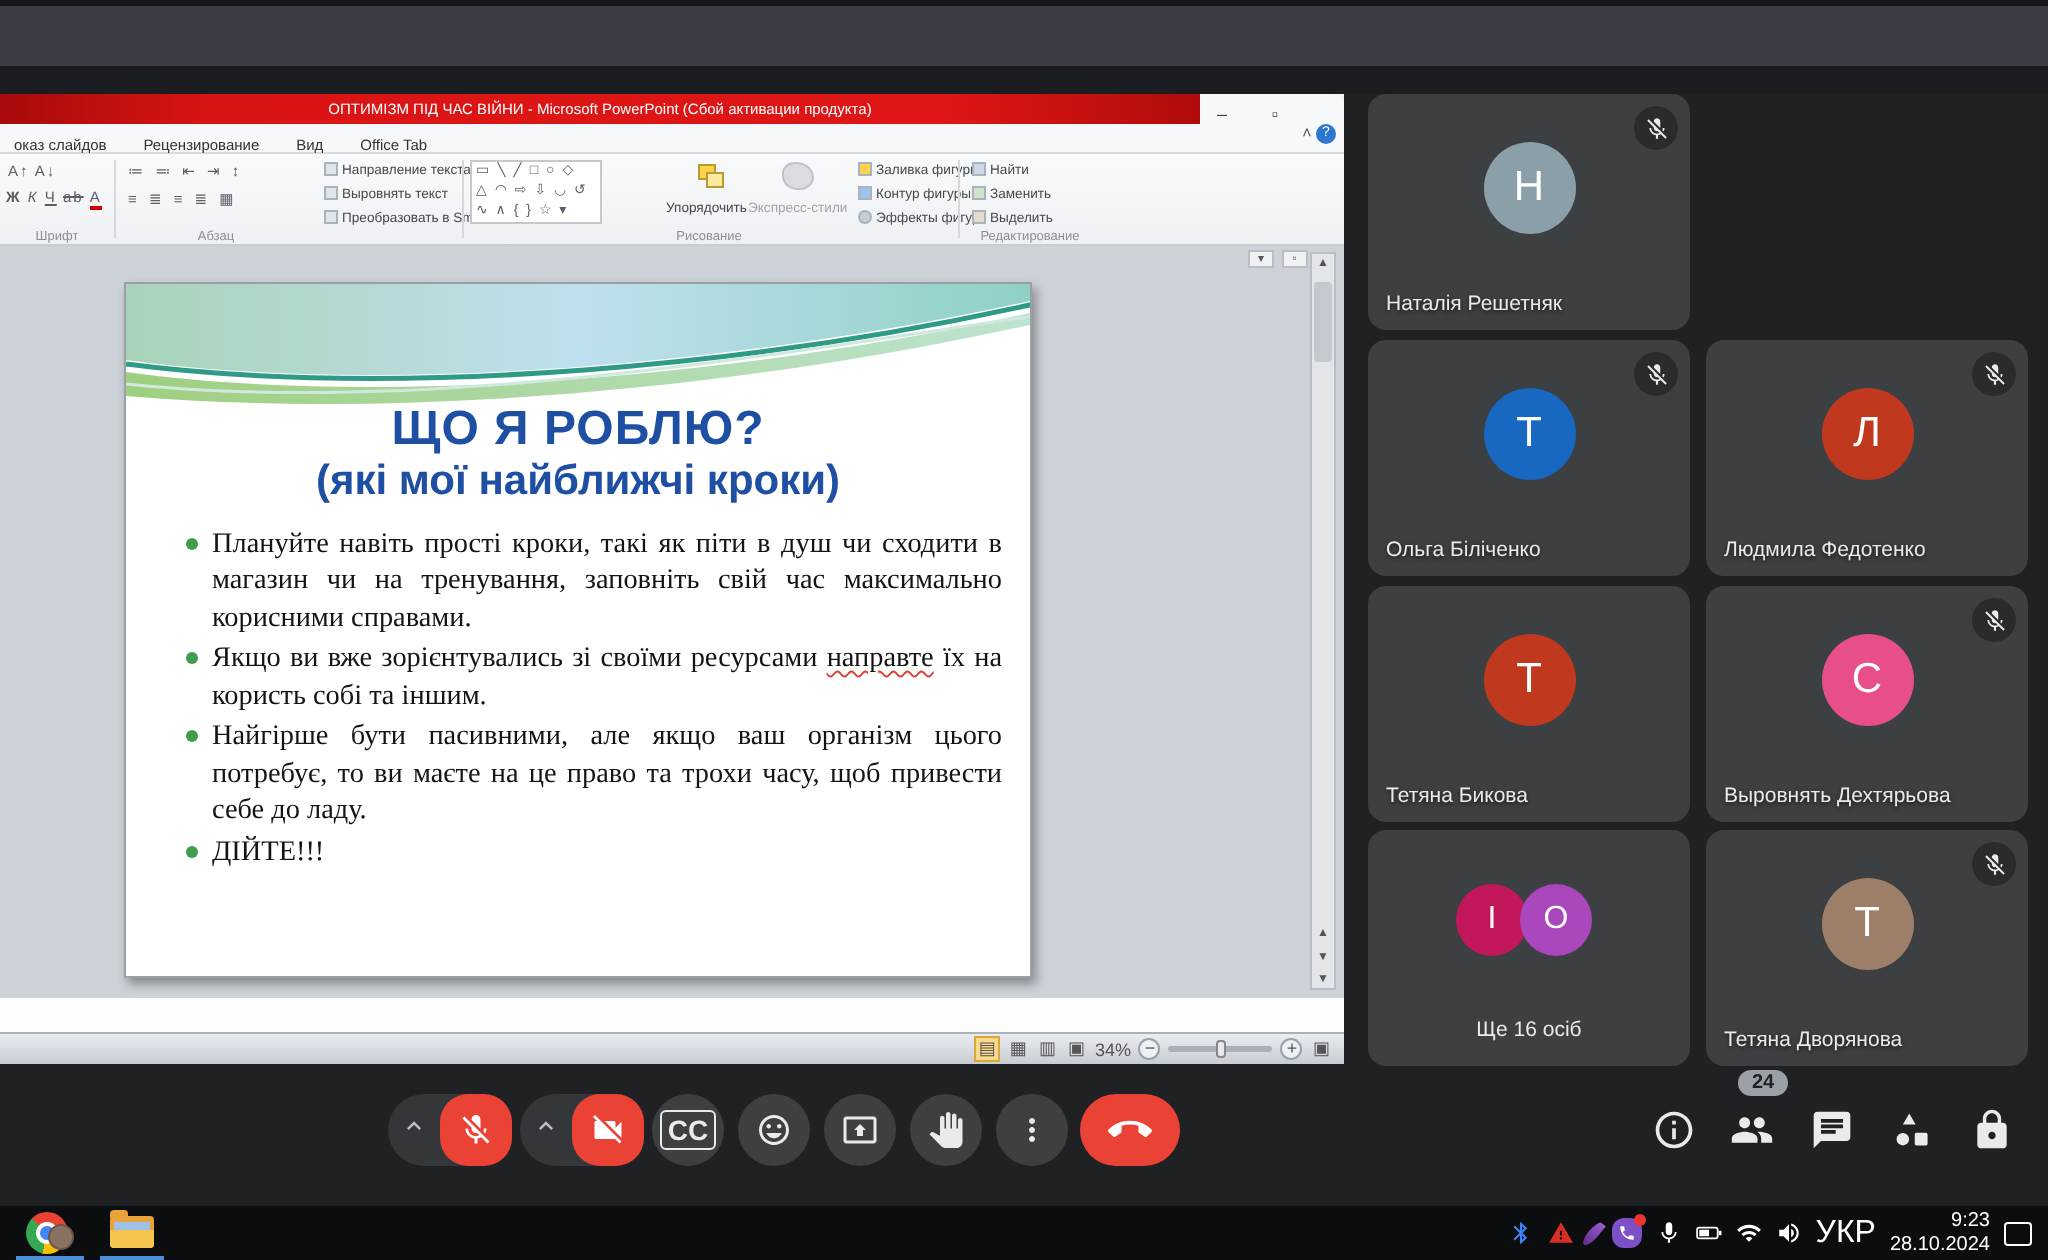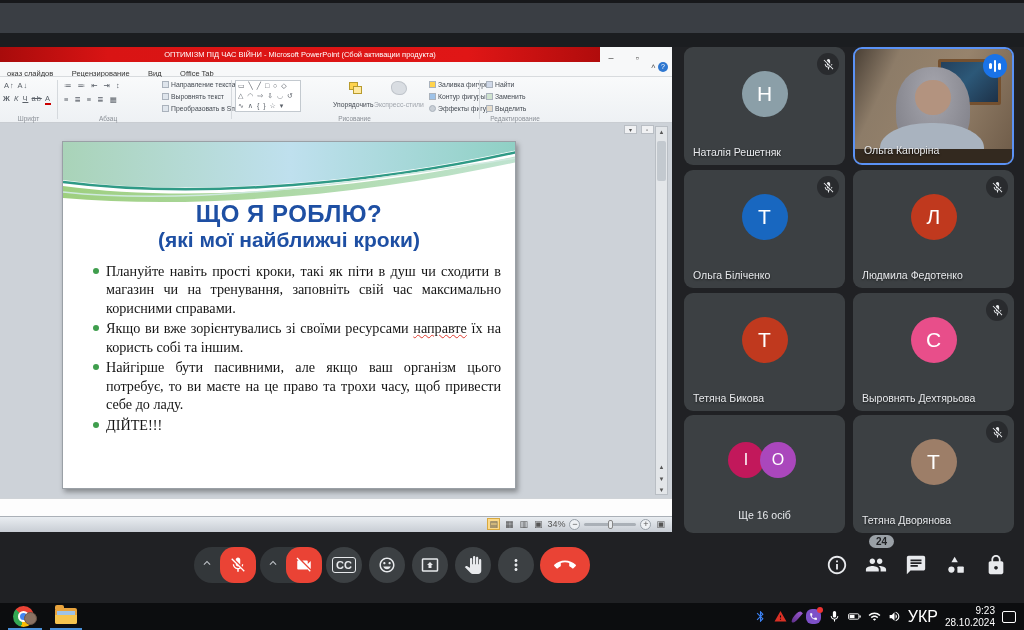--- a/index.html
+++ b/index.html
@@ -92,21 +92,21 @@
   .ctrl { position:absolute; top:547px; height:36px; border-radius:18px; background:#3c4043; display:flex; align-items:center; justify-content:center; }
   .ctrl svg { width:18px; height:18px; fill:#e8eaed; }
   .ctrl.round { width:36px; }
   .ctrl-pill { position:absolute; top:547px; width:62px; height:36px; border-radius:18px; background:#33373a; display:flex; align-items:center; }
   .ctrl-pill .chev { width:26px; text-align:center; }
   .ctrl-pill .chev svg { width:14px; height:14px; fill:#bdc1c6; }
   .redbtn { width:36px; height:36px; border-radius:14px; display:flex; align-items:center; justify-content:center; }
   .redbtn svg { width:18px; height:18px; fill:#fff; }
   .endcall { position:absolute; top:547px; width:50px; height:36px; border-radius:18px; display:flex; align-items:center; justify-content:center; }
   .endcall svg { width:22px; height:22px; fill:#fff; }
-  .cc-box { font-size:11px; font-weight:bold; color:#e8eaed; border:1.6px solid #e8eaed; border-radius:3px; padding:1px 3px; }
+  .cc-box { font-size:14px; font-weight:bold; color:#e8eaed; border:1.6px solid #e8eaed; border-radius:3px; padding:1px 3px; }
   .rbar-ic { position:absolute; top:554px; width:22px; height:22px; }
   .rbar-ic svg { width:22px; height:22px; fill:#e8eaed; }
   .badge24 { position:absolute; left:869px; top:535px; background:#9aa0a6; color:#202124; font-size:10px; font-weight:bold;
     border-radius:9px; padding:1px 7px; }
 
   
   .taskbar { left:0; top:603px; width:1024px; height:27px; background:#0c0d0f; }
   .tb-underline { position:absolute; bottom:0; height:2px; background:#4a90d9; }
   .chrome { position:absolute; left:13px; top:3px; width:21px; height:21px; border-radius:50%;
     background:conic-gradient(from -45deg,#ea4335 0 33%,#fbbc05 0 66%,#34a853 0 100%); }
@@ -306,35 +306,20 @@
   <div class="tile" style="left:0;top:0;">
     <div class="avatar" style="background: rgb(139, 159, 168);">Н</div>
     <div class="muteic">
       <svg viewBox="0 0 24 24">
           <path d="M19 11h-1.7c0 .74-.16 1.43-.43 2.05l1.23 1.23c.56-.98.9-2.09.9-3.28zm-4.02.17c0-.06.02-.11.02-.17V5c0-1.66-1.34-3-3-3S9 3.34 9 5v.18l5.98 5.99zM4.27 3L3 4.27l6.01 6.01V11c0 1.66 1.33 3 2.99 3 .22 0 .44-.03.65-.08l1.66 1.66c-.71.33-1.5.52-2.31.52-2.76 0-5.3-2.1-5.3-5.1H5c0 3.41 2.72 6.23 6 6.72V21h2v-3.28c.91-.13 1.77-.45 2.54-.9L19.73 21 21 19.73 4.27 3z"></path>
         </svg>
     </div>
     <div class="name">Наталія Решетняк</div>
   </div>
 
-  <div class="tile speaking" style="left: 169px; top: 0px; border-color: rgb(91, 146, 245);">
-    <div class="video-scene">
-      <div class="painting"></div>
-      <div class="hair"></div>
-      <div class="face"></div>
-      <div class="sweater"></div>
-      <div class="couch"></div>
-    </div>
-    <div class="audioind" style="background: rgb(26, 115, 232);">
-      <i style="height:6px;"></i>
-        <i style="height:12px;"></i>
-        <i style="height:7px;"></i>
-    </div>
-    <div class="name">Ольга Капоріна</div>
-  </div>
 
   <div class="tile" style="left:0;top:123px;">
     <div class="avatar" style="background: rgb(24, 103, 192);">Т</div>
     <div class="muteic">
       <svg viewBox="0 0 24 24">
           <path d="M19 11h-1.7c0 .74-.16 1.43-.43 2.05l1.23 1.23c.56-.98.9-2.09.9-3.28zm-4.02.17c0-.06.02-.11.02-.17V5c0-1.66-1.34-3-3-3S9 3.34 9 5v.18l5.98 5.99zM4.27 3L3 4.27l6.01 6.01V11c0 1.66 1.33 3 2.99 3 .22 0 .44-.03.65-.08l1.66 1.66c-.71.33-1.5.52-2.31.52-2.76 0-5.3-2.1-5.3-5.1H5c0 3.41 2.72 6.23 6 6.72V21h2v-3.28c.91-.13 1.77-.45 2.54-.9L19.73 21 21 19.73 4.27 3z"></path>
         </svg>
     </div>
     <div class="name">Ольга Біліченко</div>
   </div>

